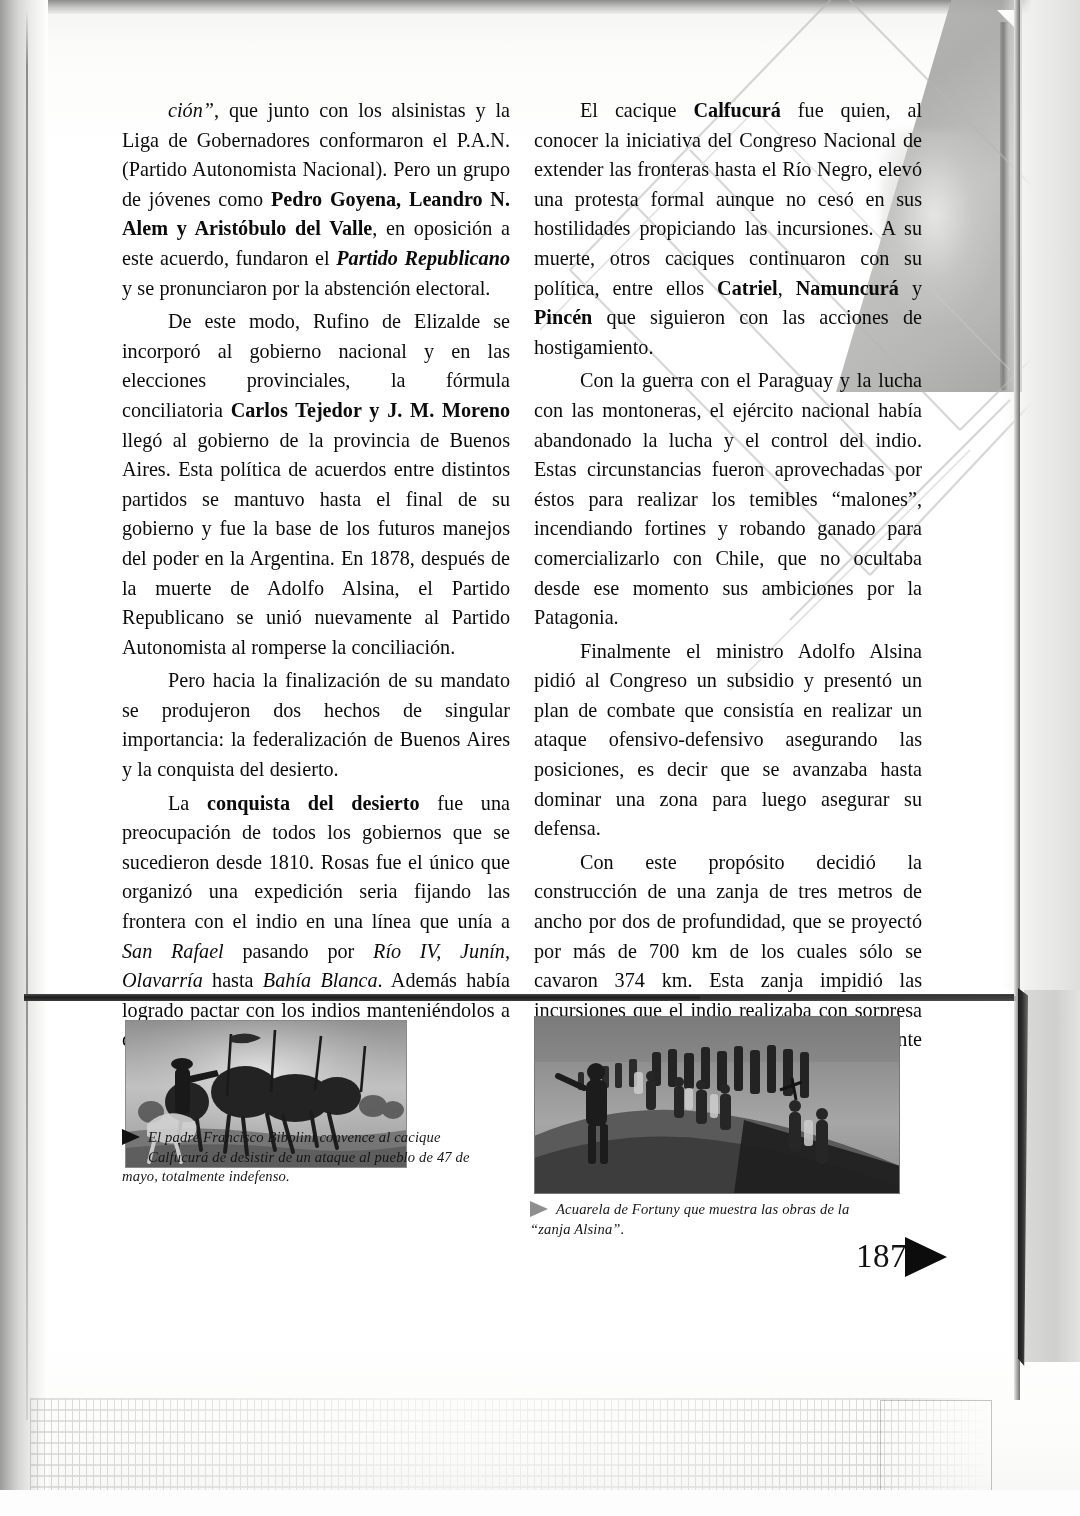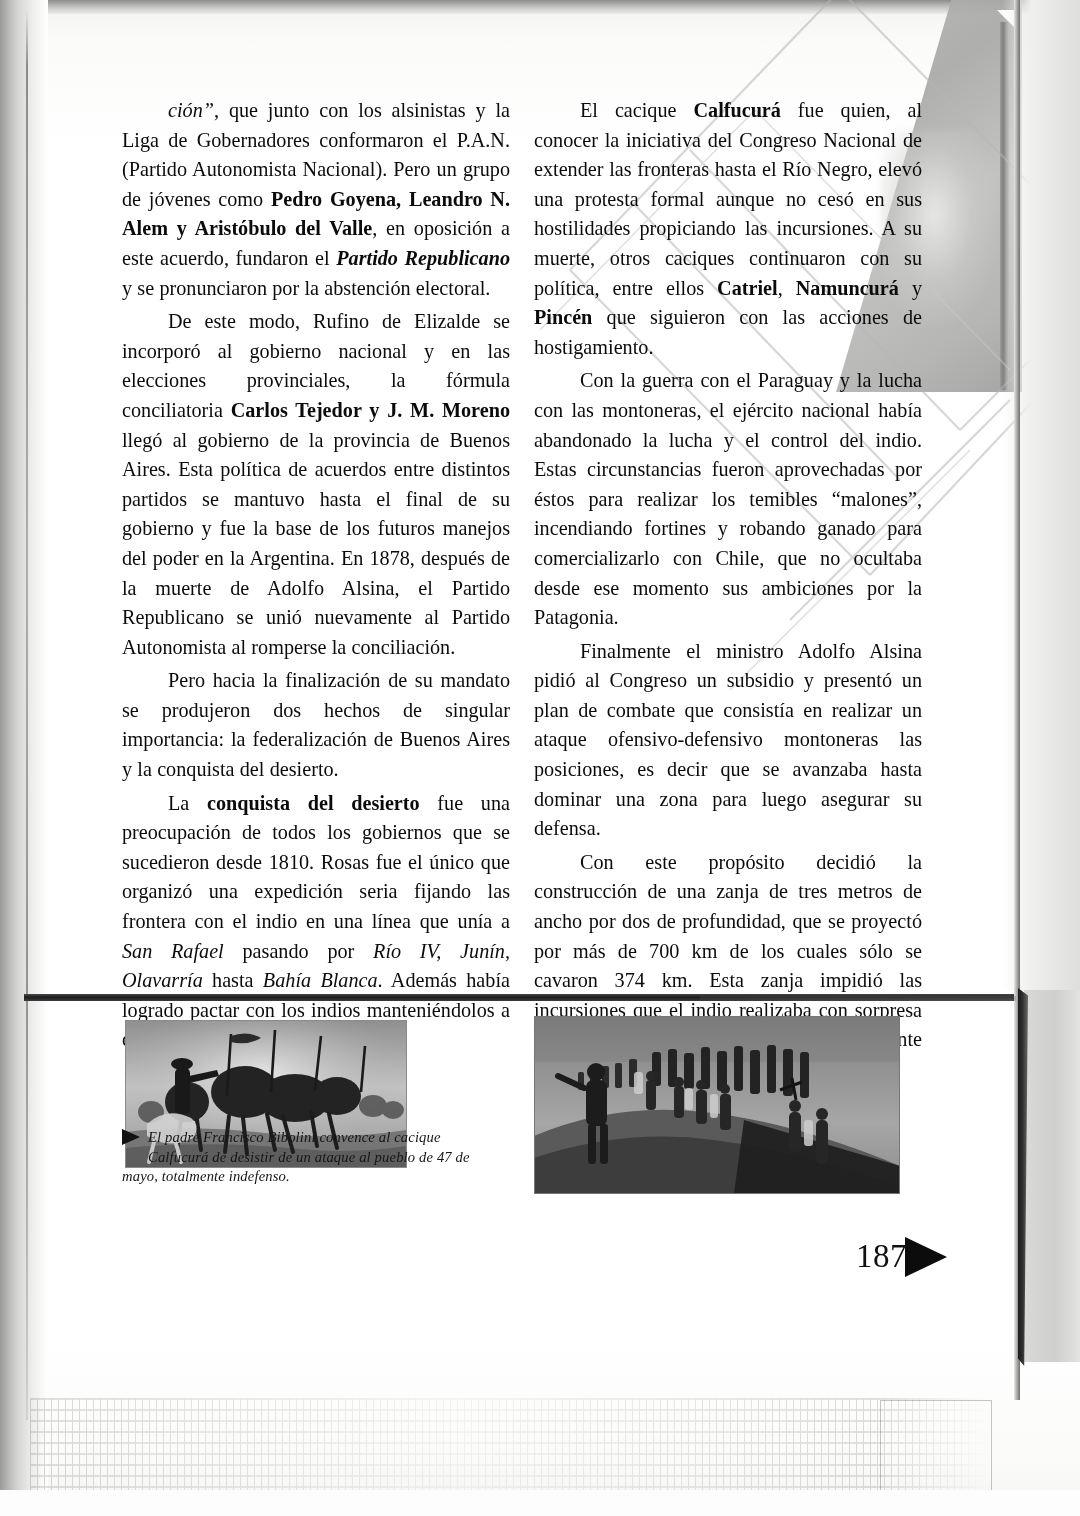--- a/index.html
+++ b/index.html
@@ -276,21 +276,21 @@
   <div class="col left">
     <p><i>ción”</i>, que junto con los alsinistas y la Liga de Gobernadores conformaron el P.A.N. (Partido Autonomista Nacional). Pero un grupo de jóvenes como <b>Pedro Goyena, Leandro N. Alem y Aristóbulo del Valle</b>, en oposición a este acuerdo, fundaron el <span class="bi">Partido Republicano</span> y se pronunciaron por la abstención electoral.</p>
     <p>De este modo, Rufino de Elizalde se incorporó al gobierno nacional y en las elecciones provinciales, la fórmula conciliatoria <b>Carlos Tejedor y J. M. Moreno</b> llegó al gobierno de la provincia de Buenos Aires. Esta política de acuerdos entre distintos partidos se mantuvo hasta el final de su gobierno y fue la base de los futuros manejos del poder en la Argentina. En 1878, después de la muerte de Adolfo Alsina, el Partido Republicano se unió nuevamente al Partido Autonomista al romperse la conciliación.</p>
     <p>Pero hacia la finalización de su mandato se produjeron dos hechos de singular importancia: la federalización de Buenos Aires y la conquista del desierto.</p>
     <p>La <b>conquista del desierto</b> fue una preocupación de todos los gobiernos que se sucedieron desde 1810. Rosas fue el único que organizó una expedición seria fijando las frontera con el indio en una línea que unía a <i>San Rafael</i> pasando por <i>Río IV, Junín, Olavarría</i> hasta <i>Bahía Blanca</i>. Además había logrado pactar con los indios manteniéndolos a distancia.</p>
   </div>
 
   <div class="col right">
     <p>El cacique <b>Calfucurá</b> fue quien, al conocer la iniciativa del Congreso Nacional de extender las fronteras hasta el Río Negro, elevó una protesta formal aunque no cesó en sus hostilidades propiciando las incursiones. A su muerte, otros caciques continuaron con su política, entre ellos <b>Catriel</b>, <b>Namuncurá</b> y <b>Pincén</b> que siguieron con las acciones de hostigamiento.</p>
     <p>Con la guerra con el Paraguay y la lucha con las montoneras, el ejército nacional había abandonado la lucha y el control del indio. Estas circunstancias fueron aprovechadas por éstos para realizar los temibles “malones”, incendiando fortines y robando ganado para comercializarlo con Chile, que no ocultaba desde ese momento sus ambiciones por la Patagonia.</p>
-    <p>Finalmente el ministro Adolfo Alsina pidió al Congreso un subsidio y presentó un plan de combate que consistía en realizar un ataque ofensivo-defensivo montoneras las posiciones, es decir que se avanzaba hasta dominar una zona para luego asegurar su defensa.</p>
+    <p>Finalmente el ministro Adolfo Alsina pidió al Congreso un subsidio y presentó un plan de combate que consistía en realizar un ataque ofensivo-defensivo asegurando las posiciones, es decir que se avanzaba hasta dominar una zona para luego asegurar su defensa.</p>
     <p>Con este propósito decidió la construcción de una zanja de tres metros de ancho por dos de profundidad, que se proyectó por más de 700 km de los cuales sólo se cavaron 374 km. Esta zanja impidió las incursiones que el indio realizaba con sorpresa y rapidez, y no permitía que huyera libremente con el ganado.</p>
   </div>
 
   <div class="hrule"></div>
   <div class="hrule-fade"></div>
 
   <div class="pic" id="pic-left">
     <svg viewBox="0 0 282 148" preserveAspectRatio="none">
       <defs>
         <linearGradient id="skyL" x1="0" y1="0" x2="0" y2="1">
@@ -435,20 +435,24 @@
       <rect x="0" y="0" width="366" height="178" fill="none" stroke="#777" stroke-width="2"></rect>
     </svg>
   </div>
 
   <div class="caption" id="caption-left">
     <span class="cap-arrow"></span><span>El padre Francisco Bibolini convence al cacique</span><br>
     <span class="cap-indent"></span><span>Calfucurá de desistir de un ataque al pueblo de 47 de</span><br>
     <span>mayo, totalmente indefenso.</span>
   </div>
 
+  <div class="caption" id="caption-right">
+    <span class="cap-arrow grey"></span><span>Acuarela de Fortuny que muestra las obras de la</span><br>
+    <span>“zanja Alsina”.</span>
+  </div>
 
   <div id="folio">187</div>
   <div id="folio-arrow"></div>
 
   <div class="bleed"></div>
   <div class="bleed-box"></div>
   <div class="bottom-white"></div>
 
 </div>
 

